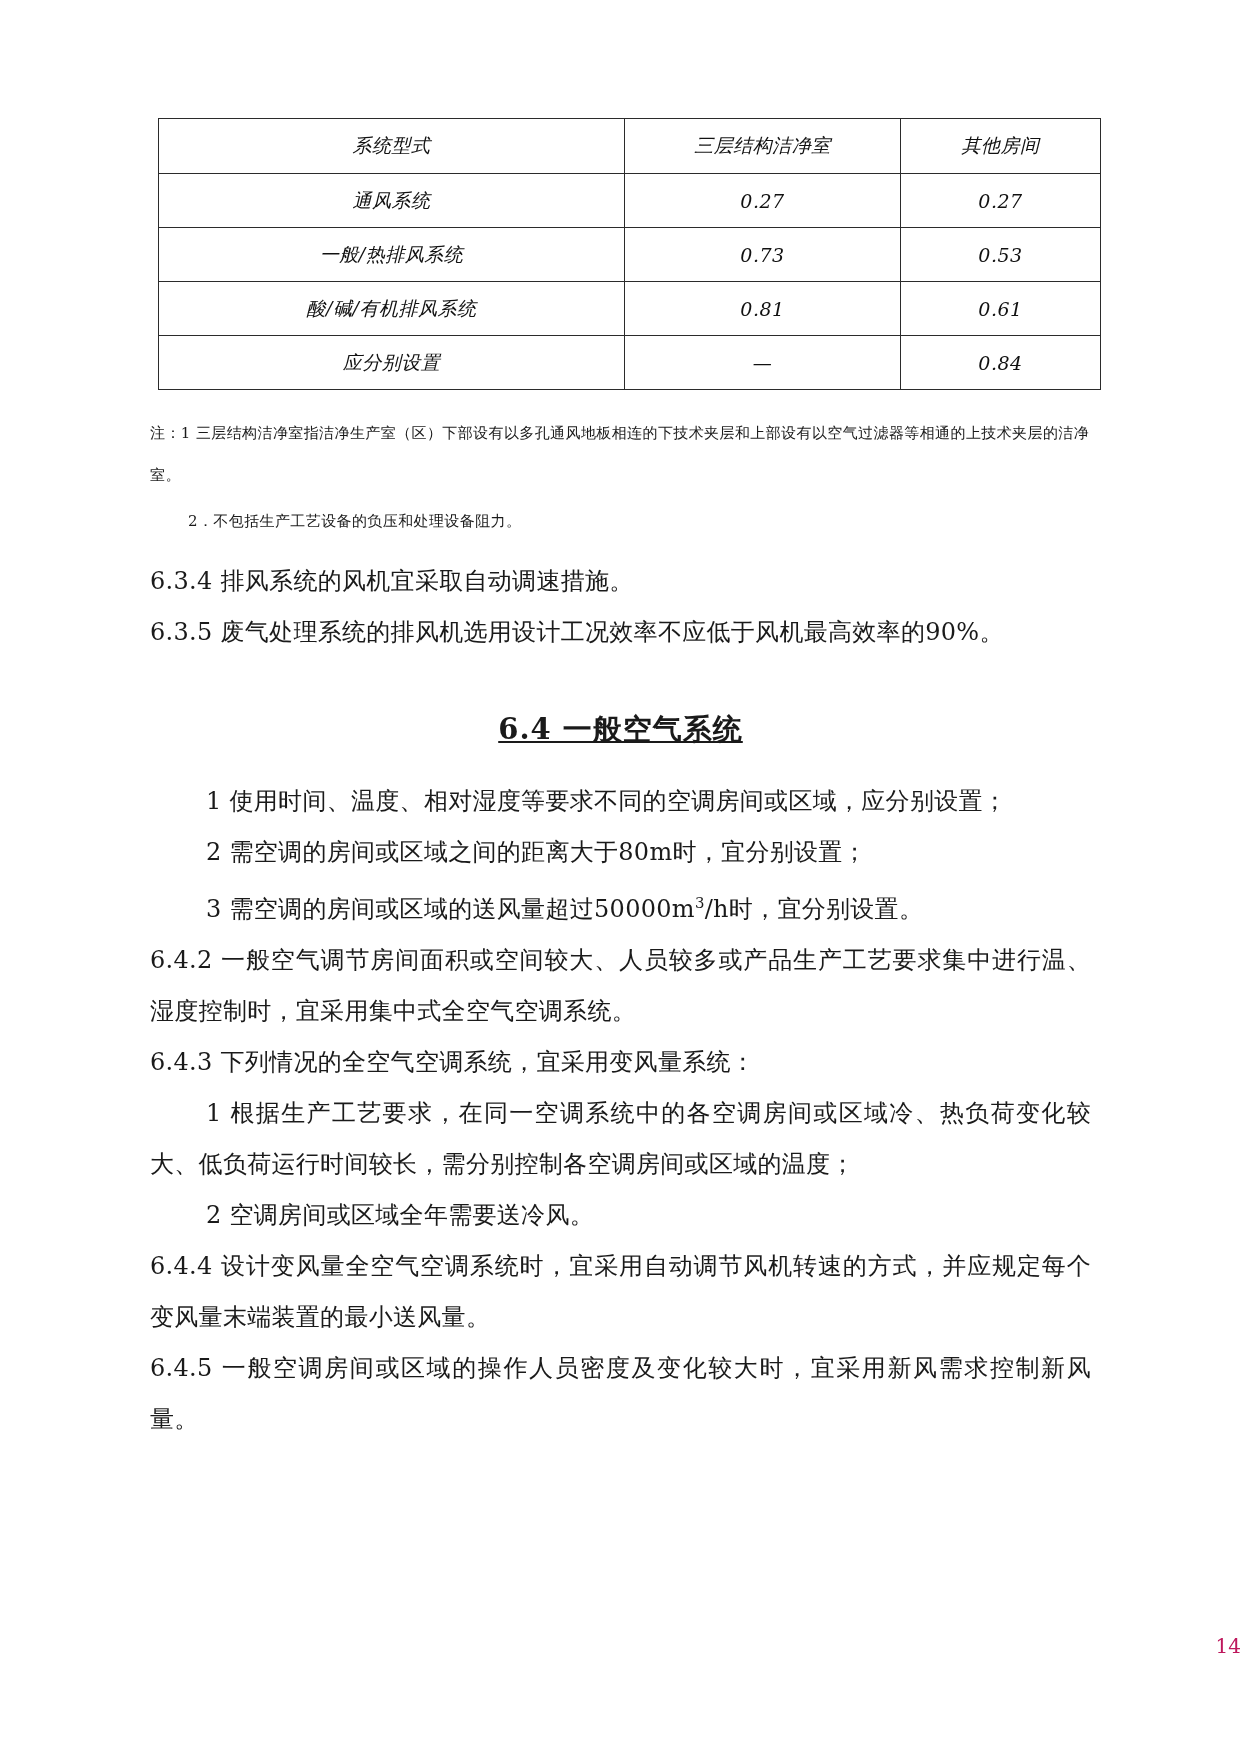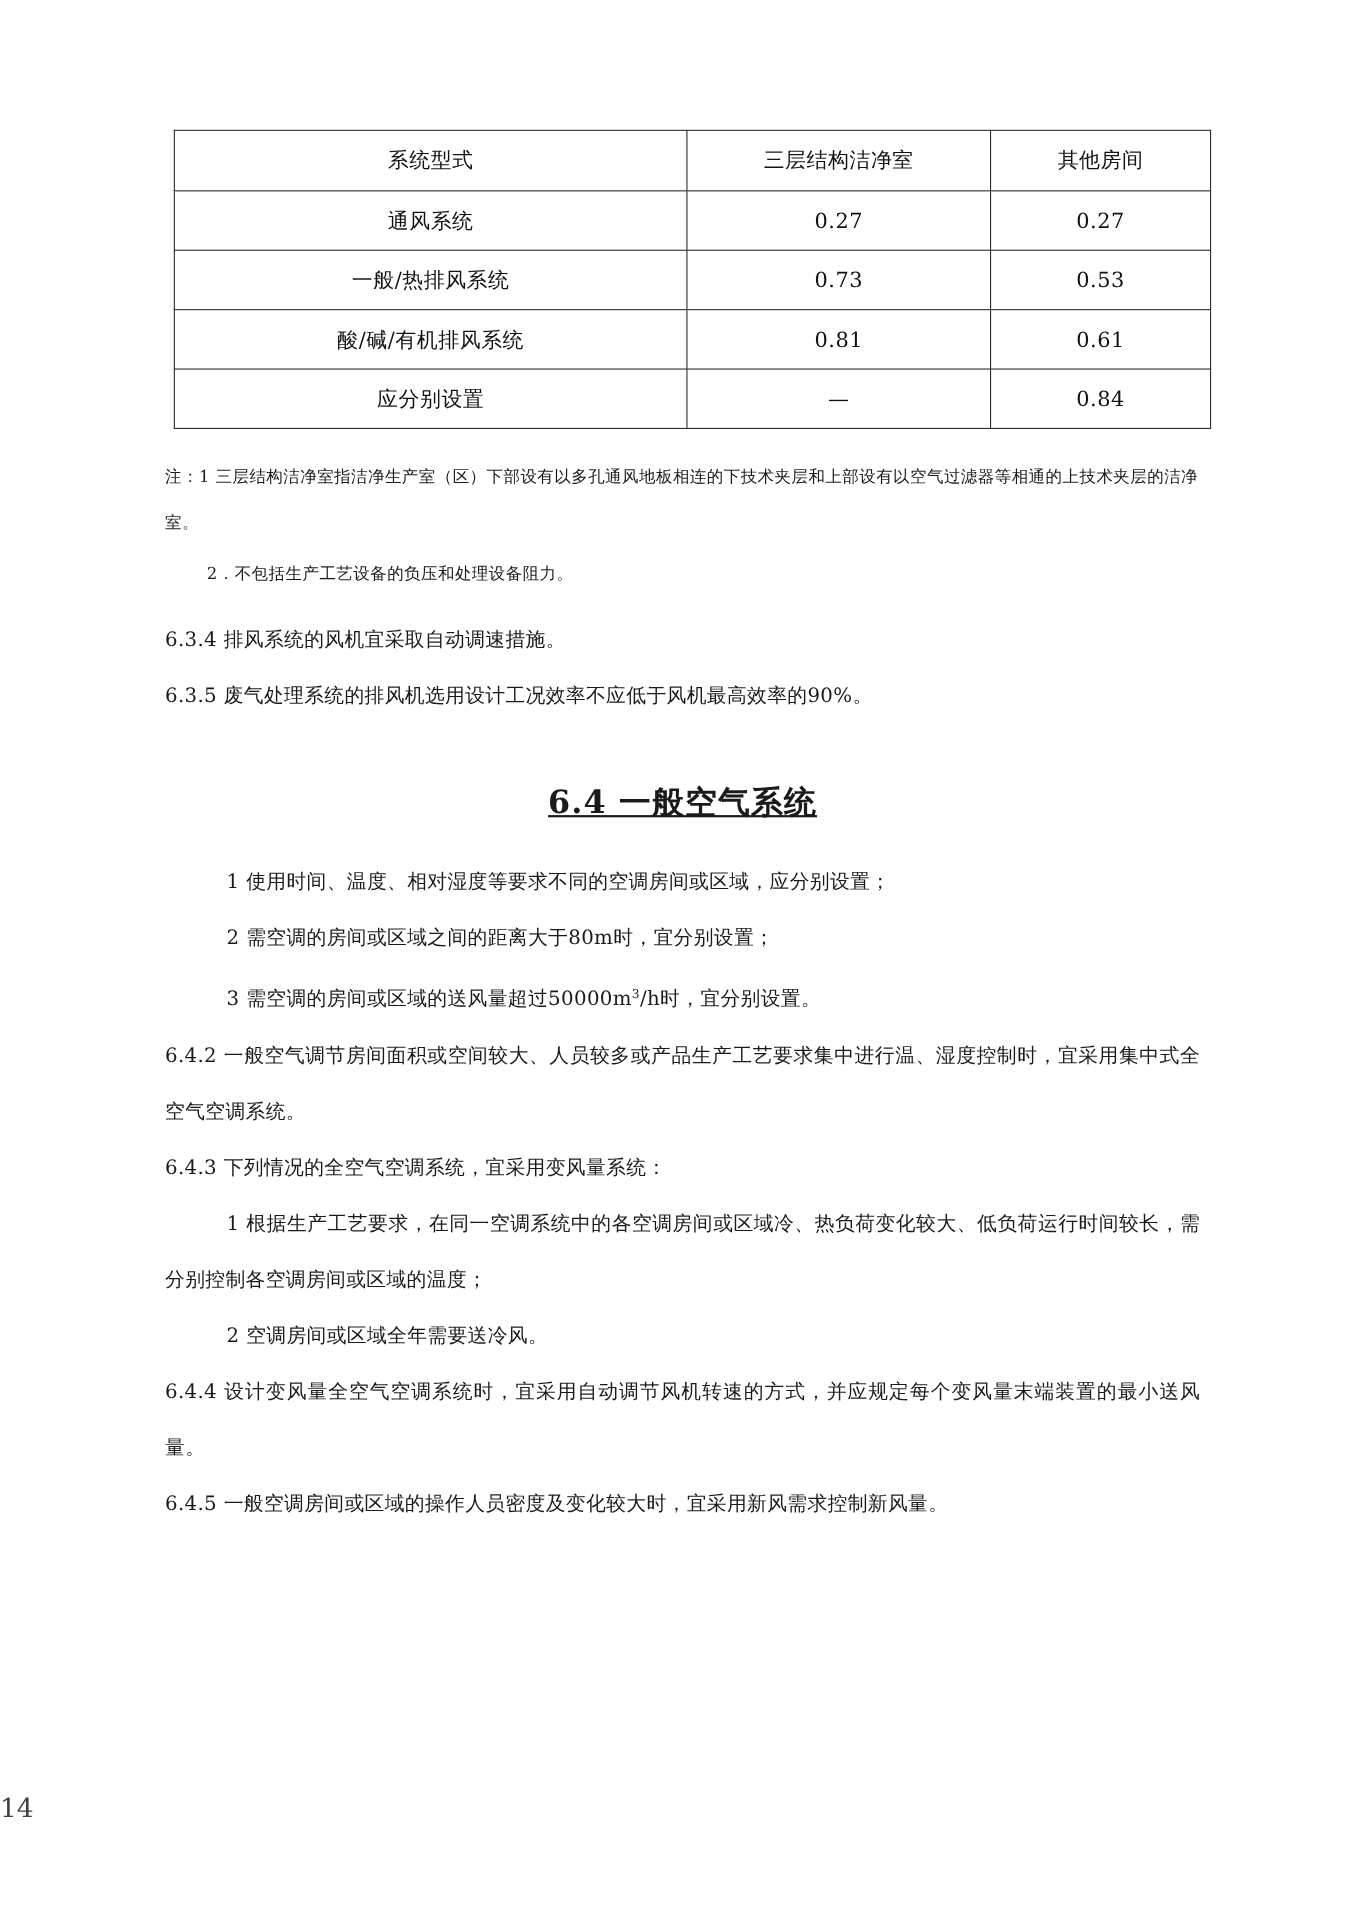--- a/index.html
+++ b/index.html
@@ -23,20 +23,21 @@
     box-sizing: border-box;
     padding: 118px 150px 0 150px;
   }
 
   
   table.spec-table {
     border-collapse: collapse;
     width: 942px;
     margin: 0 0 0 8px;
     table-layout: fixed;
+    font-style: italic;
   }
   table.spec-table td {
     border: 1px solid #2b2b2b;
     height: 51px;
     text-align: center;
     vertical-align: middle;
     font-size: 19px;
     font-family: "DejaVu Serif", "Liberation Serif", serif;
     color: #111;
     letter-spacing: 0.5px;
@@ -58,21 +59,21 @@
   .note-line-1 {
     text-indent: 0;
   }
   .note-line-2 {
     margin-top: 4px;
     padding-left: 38px;
   }
 
   
   .para {
-    font-size: 18px;
+    font-size: 24px;
     line-height: 51px;
     letter-spacing: 0.3px;
     margin: 0;
     text-align: justify;
     text-justify: inter-ideograph;
   }
   .para.first-top {
     margin-top: 14px;
   }
   .indent-1 {
@@ -90,24 +91,24 @@
     font-size: 0.62em;
     vertical-align: super;
   }
 
   
   .page-number {
     position: absolute;
     left: 0;
     right: 0;
     bottom: 96px;
-    text-align: left;
-    font-size: 24px;
+    text-align: right;
+    font-size: 20px;
     font-family: "DejaVu Serif", "Liberation Serif", serif;
-    color: #404040;
+    color: #be185d;
   }
 </style>
 </head>
 <body>
 
 <div class="page">
 
   <table class="spec-table">
     <colgroup>
       <col class="col-a">

